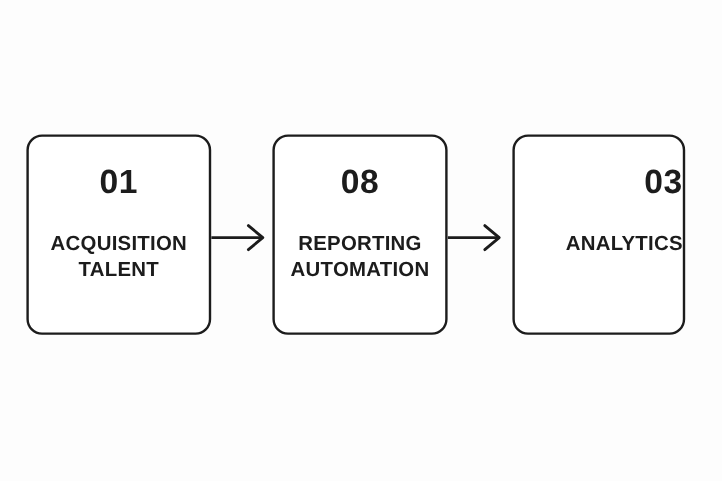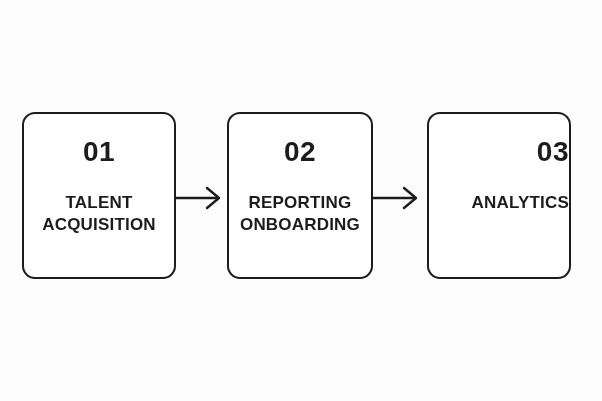--- a/index.html
+++ b/index.html
@@ -57,37 +57,37 @@
   .arrow svg { display: block; }
 </style>
 </head>
 <body>
 
 <div class="diagram">
 
   <div class="step-box step-1">
     <div class="step-number">01</div>
     <div class="step-label">
+      <div>ACQUISITION</div>
       <div>TALENT</div>
-      <div>ACQUISITION</div>
     </div>
   </div>
 
   <div class="arrow arrow-1">
     <svg width="51" height="24" viewBox="0 0 51 24">
       <line x1="0" y1="12" x2="42" y2="12" stroke="#1c1c1c" stroke-width="2.4"></line>
       <path d="M31 2 L43 12 L31 22" fill="none" stroke="#1c1c1c" stroke-width="2.4" stroke-linecap="round" stroke-linejoin="round"></path>
     </svg>
   </div>
 
   <div class="step-box step-2">
-    <div class="step-number">02</div>
+    <div class="step-number">08</div>
     <div class="step-label">
       <div>REPORTING</div>
-      <div>ONBOARDING</div>
+      <div>AUTOMATION</div>
     </div>
   </div>
 
   <div class="arrow arrow-2">
     <svg width="51" height="24" viewBox="0 0 51 24">
       <line x1="0" y1="12" x2="42" y2="12" stroke="#1c1c1c" stroke-width="2.4"></line>
       <path d="M31 2 L43 12 L31 22" fill="none" stroke="#1c1c1c" stroke-width="2.4" stroke-linecap="round" stroke-linejoin="round"></path>
     </svg>
   </div>
 

